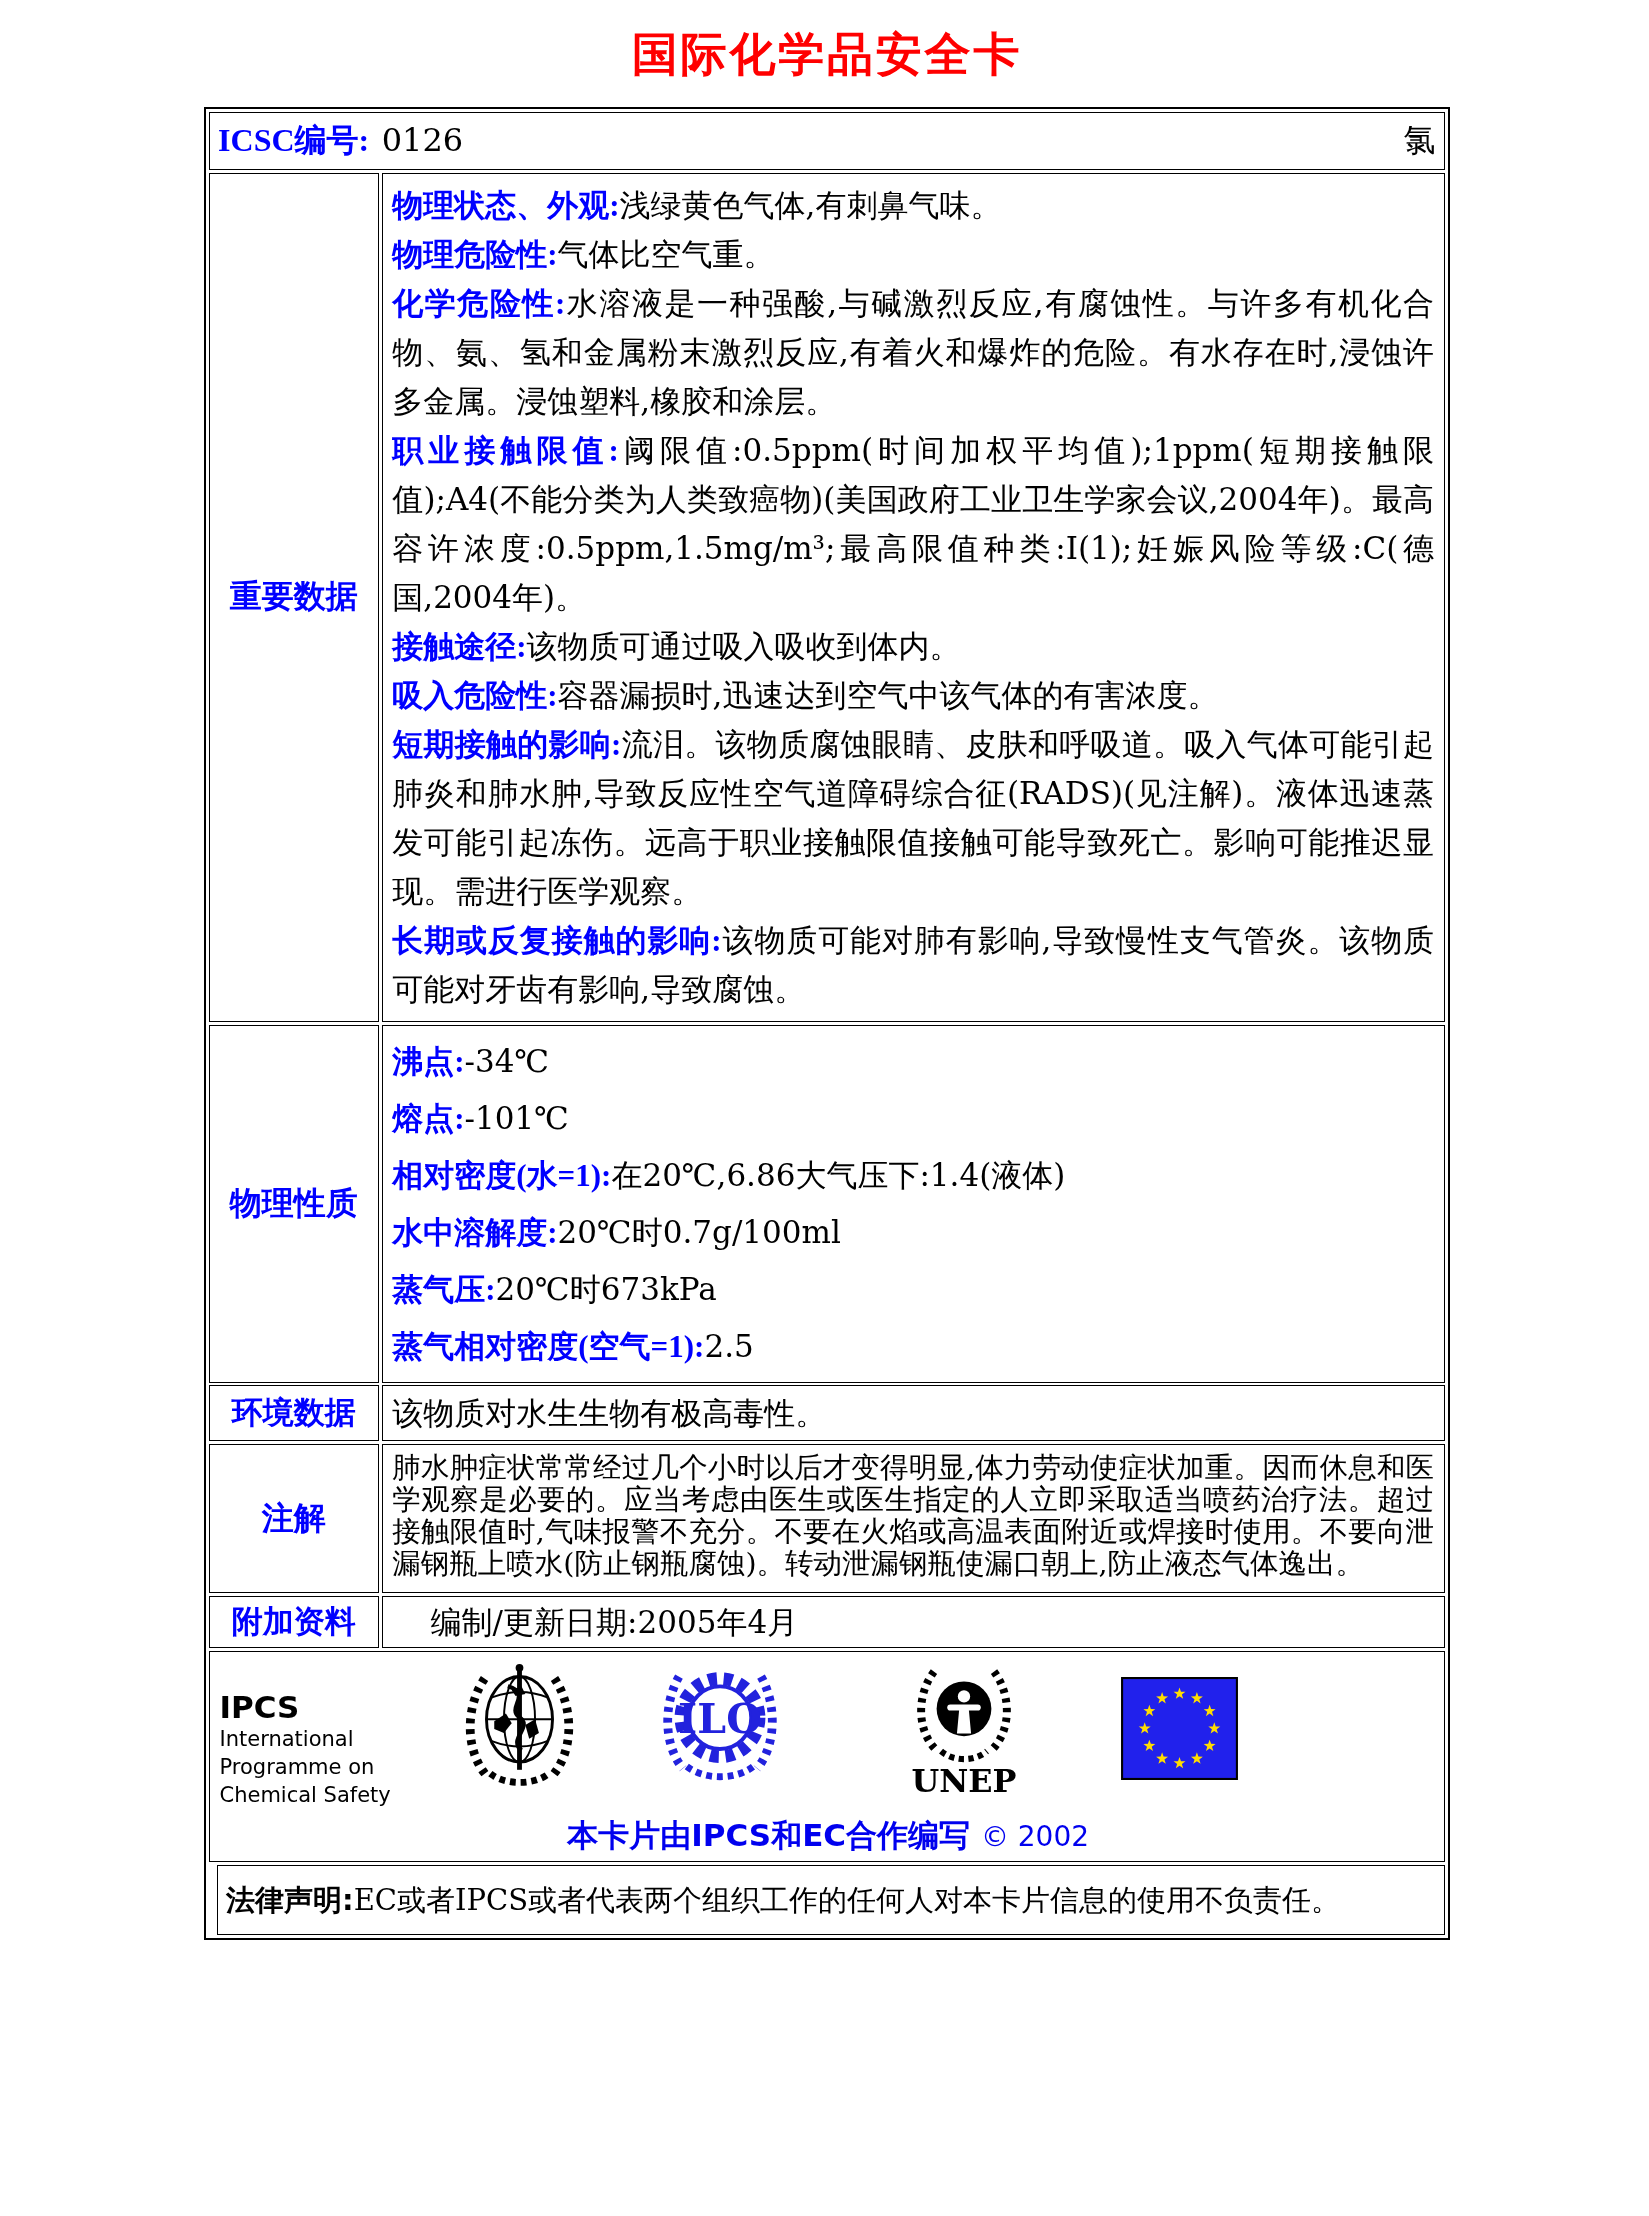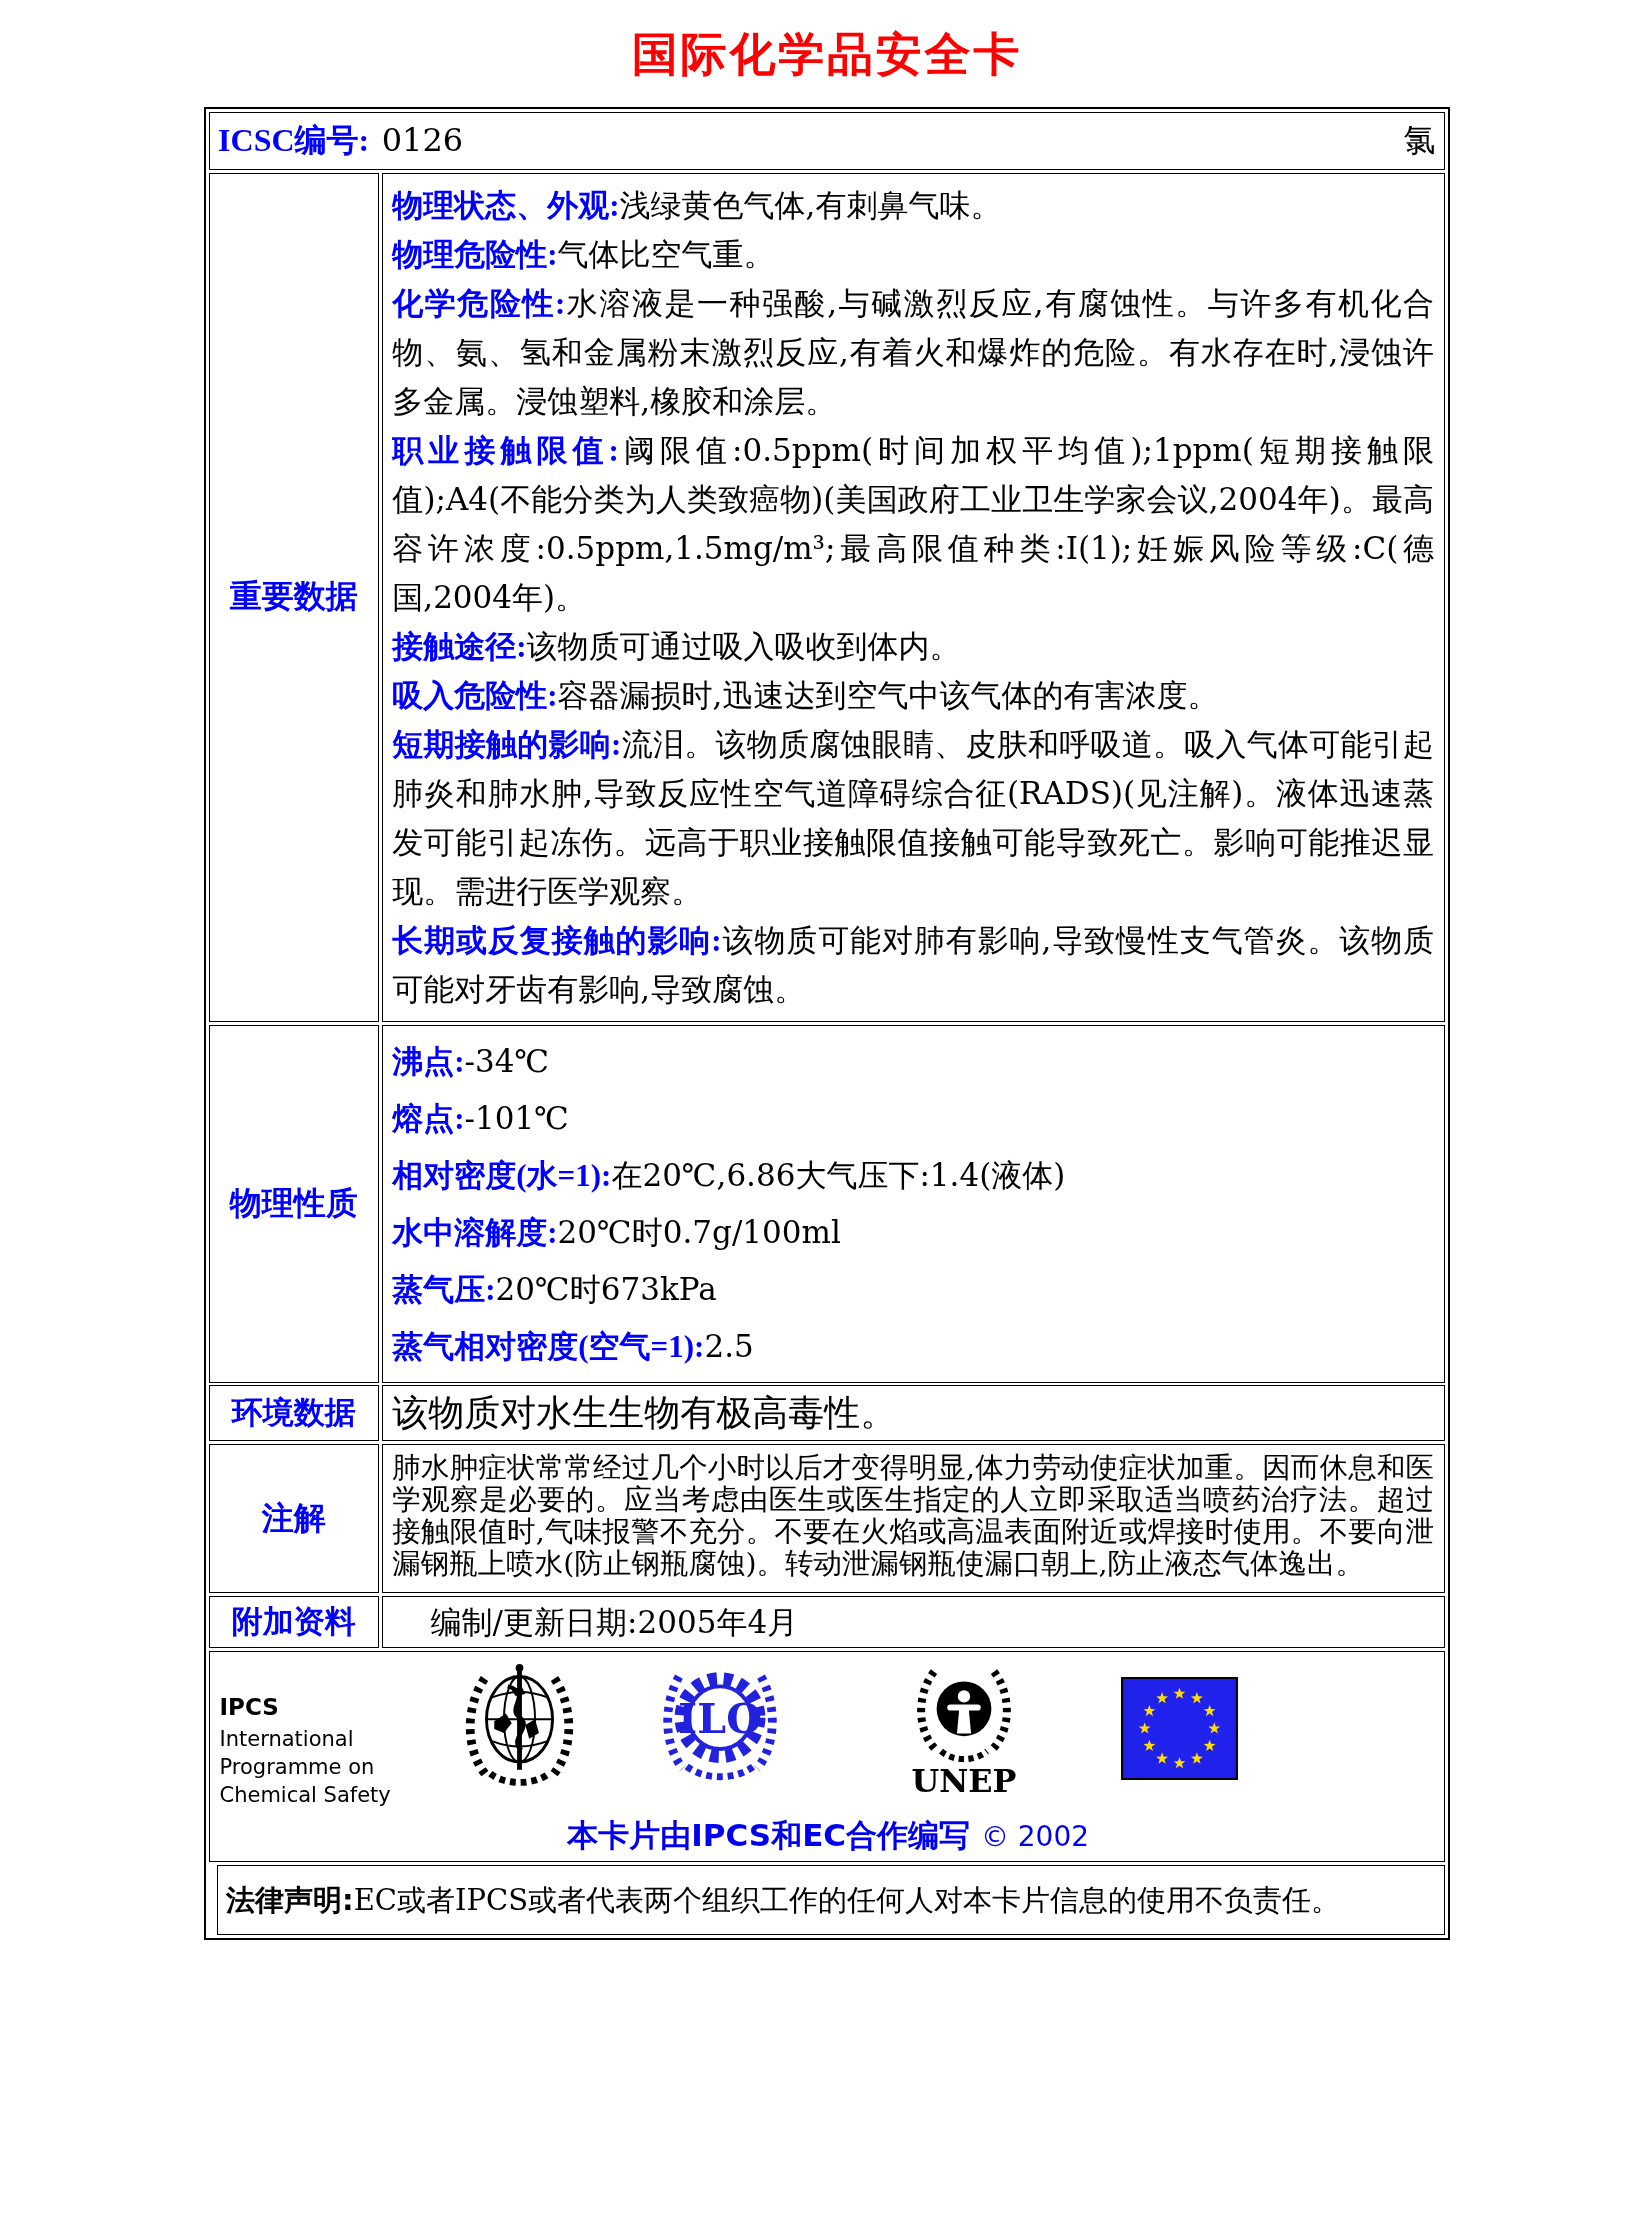--- a/index.html
+++ b/index.html
@@ -69,42 +69,42 @@
 
   
   .important .cell-content{ min-height:832px; font-size:31px; line-height:49px; }
   .important p{ margin:0; text-align:justify; }
 
   
   .physical .cell-content{ min-height:314px; font-size:31px; line-height:56px; }
   .physical p{ margin:0; }
 
   
-  .env .cell-content{ min-height:36px; font-size:36px; line-height:40px; }
+  .env .cell-content{ min-height:36px; font-size:31px; line-height:40px; }
   .env .cell-label{ font-size:31px; }
 
   
   .notes .cell-content{ min-height:149px; font-size:28.5px; line-height:32px; text-align:justify; }
 
   
   .additional .cell-content{ min-height:31px; font-size:31px; line-height:36px;padding-left:48px; }
   .additional .cell-label{ font-size:31px; }
 
   
   .logos-cell{
     min-height:175px;
     padding:9.7px 7px 4.2px 9.7px;
   }
   .logos-line{ display:flex; align-items:flex-start; }
   .ipcs-block{
     width:209px; flex:0 0 209px;
     font-family:"DejaVu Sans", "Liberation Sans", sans-serif;
     padding-top:28px;
   }
-  .ipcs-acronym{ font-size:23px; font-weight:bold; line-height:36px; }
+  .ipcs-acronym{ font-size:31px; font-weight:bold; line-height:36px; }
   .ipcs-sub{ font-size:21px; line-height:28px; }
   .logo-slot{ display:flex; align-items:flex-start; }
   .who-slot{ margin-left:33px; }
   .ilo-slot{ margin-left:83px; }
   .unep-slot{ margin-left:132px; }
   .eu-slot{ margin-left:104px; margin-top:15.3px; }
   .logos-caption{
     text-align:center;
     font-family:"DejaVu Sans", "Liberation Sans", sans-serif;
     font-weight:bold;

